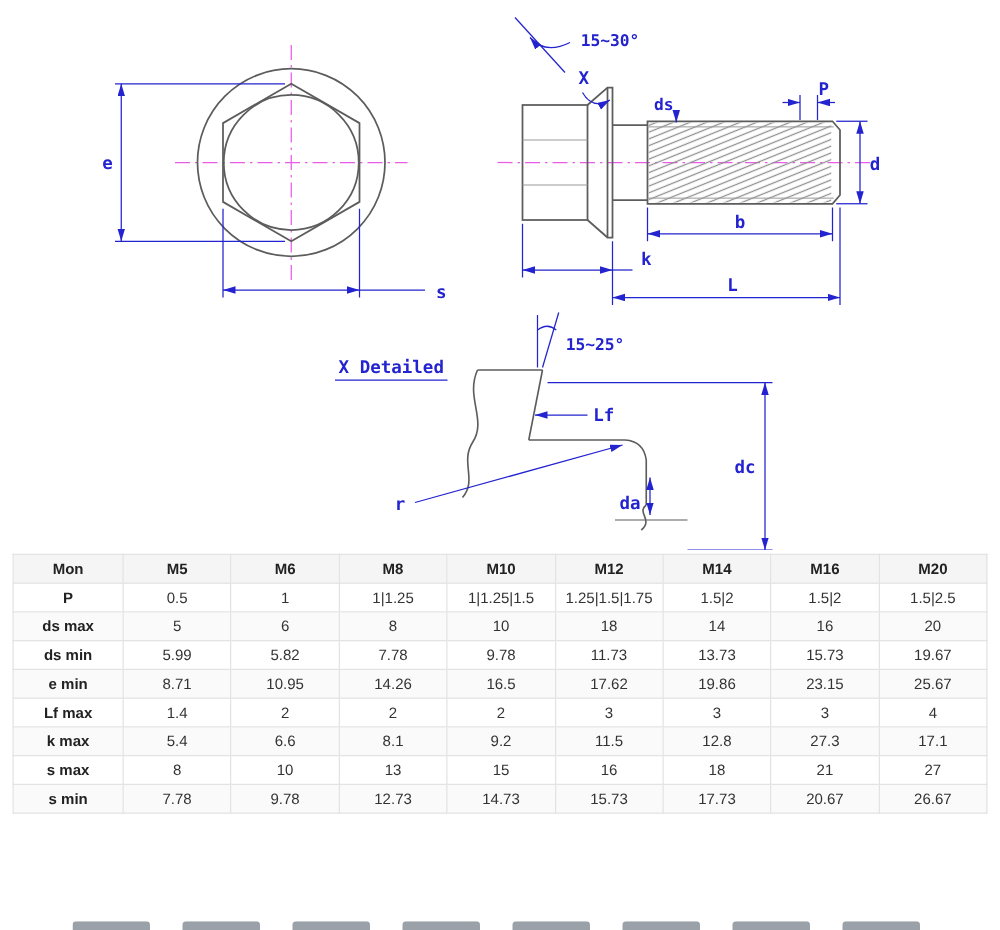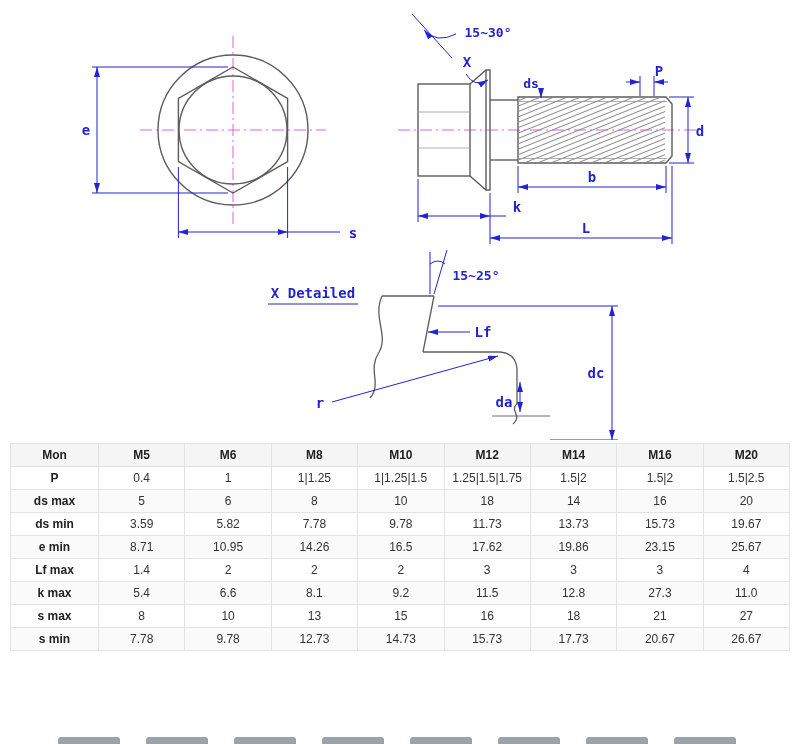--- a/index.html
+++ b/index.html
@@ -178,21 +178,21 @@
         <th>M10</th>
         <th>M12</th>
         <th>M14</th>
         <th>M16</th>
         <th>M20</th>
       </tr>
     </thead>
     <tbody>
       <tr>
         <th>P</th>
-        <td>0.4</td>
+        <td>0.5</td>
         <td>1</td>
         <td>1|1.25</td>
         <td>1|1.25|1.5</td>
         <td>1.25|1.5|1.75</td>
         <td>1.5|2</td>
         <td>1.5|2</td>
         <td>1.5|2.5</td>
       </tr>
       <tr>
         <th>ds max</th>
@@ -200,21 +200,21 @@
         <td>6</td>
         <td>8</td>
         <td>10</td>
         <td>18</td>
         <td>14</td>
         <td>16</td>
         <td>20</td>
       </tr>
       <tr>
         <th>ds min</th>
-        <td>3.59</td>
+        <td>5.99</td>
         <td>5.82</td>
         <td>7.78</td>
         <td>9.78</td>
         <td>11.73</td>
         <td>13.73</td>
         <td>15.73</td>
         <td>19.67</td>
       </tr>
       <tr>
         <th>e min</th>
@@ -240,21 +240,21 @@
       </tr>
       <tr>
         <th>k max</th>
         <td>5.4</td>
         <td>6.6</td>
         <td>8.1</td>
         <td>9.2</td>
         <td>11.5</td>
         <td>12.8</td>
         <td>27.3</td>
-        <td>11.0</td>
+        <td>17.1</td>
       </tr>
       <tr>
         <th>s max</th>
         <td>8</td>
         <td>10</td>
         <td>13</td>
         <td>15</td>
         <td>16</td>
         <td>18</td>
         <td>21</td>

